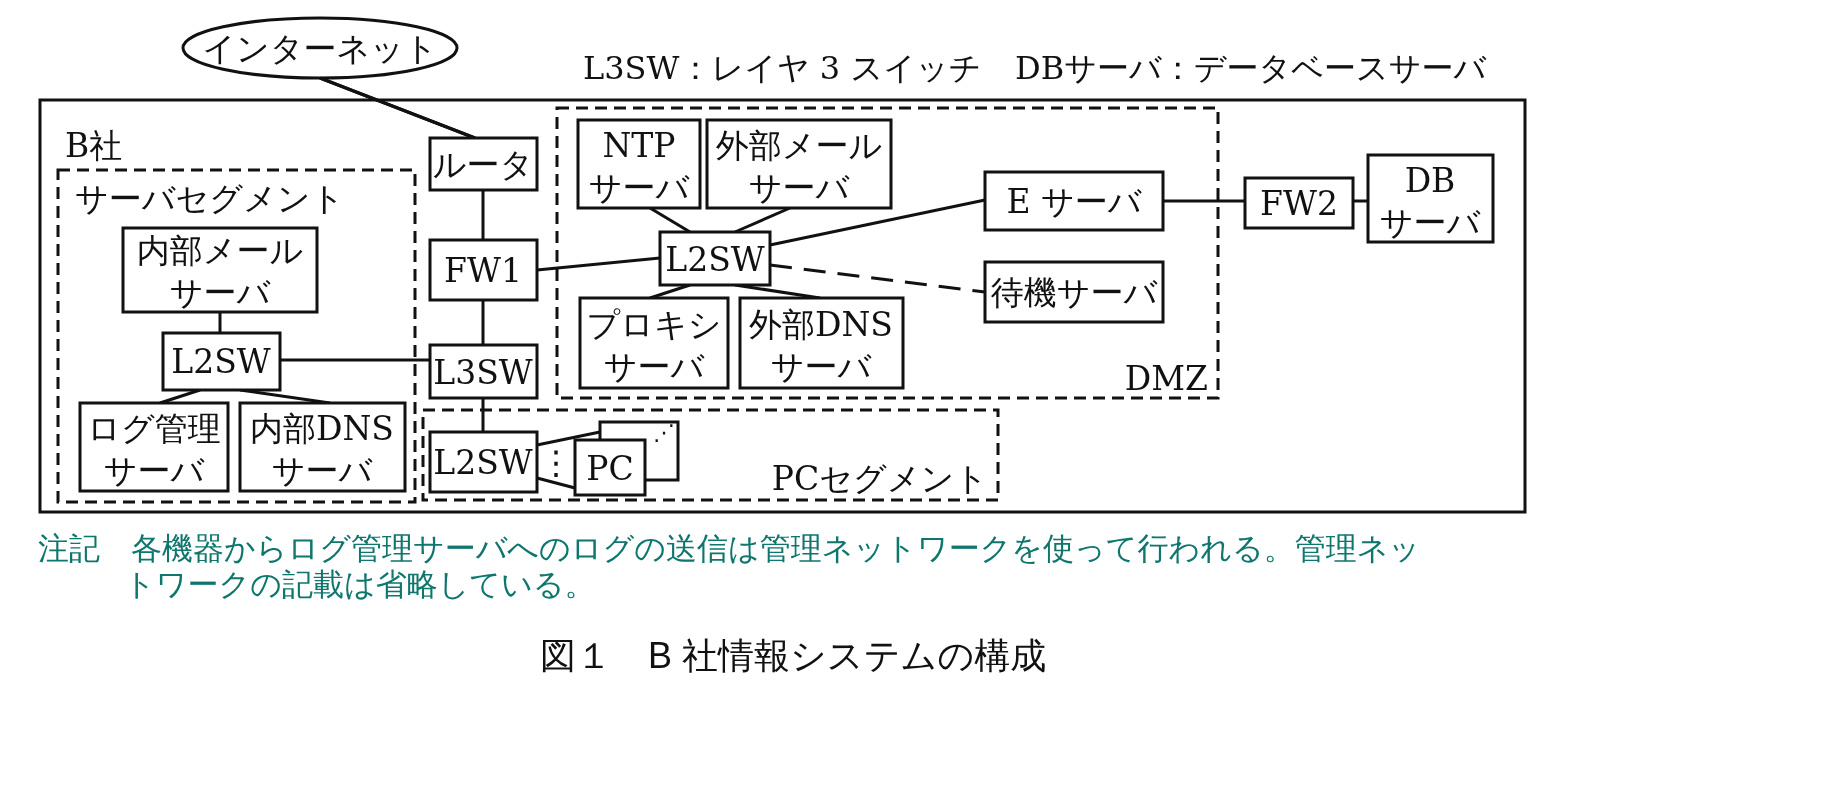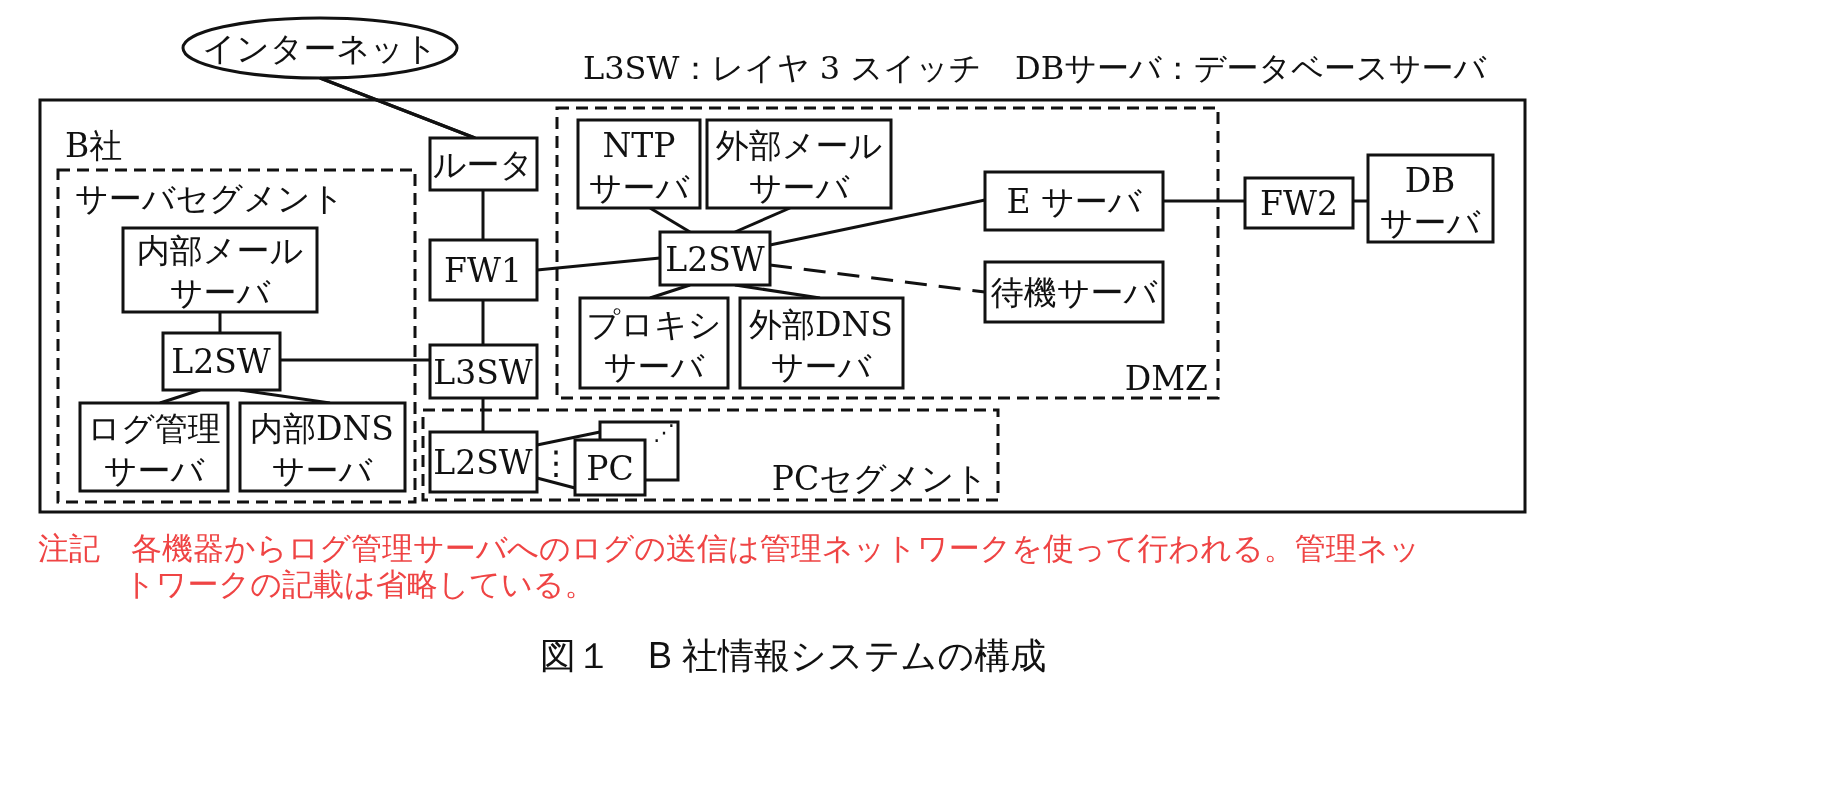--- a/index.html
+++ b/index.html
@@ -8,21 +8,21 @@
   svg { position:absolute; left:0; top:0; }
   .box { fill:#fff; stroke:#111; stroke-width:3; }
   .outer { fill:none; stroke:#111; stroke-width:3; }
   .dash { fill:none; stroke:#111; stroke-width:3; stroke-dasharray:12 7; }
   .link { stroke:#111; stroke-width:3; fill:none; }
   .dlink { stroke:#111; stroke-width:3; fill:none; stroke-dasharray:22 12; }
   .t { font-family:"DejaVu Serif","Liberation Serif",serif; font-size:33px; fill:#111; text-anchor:middle; dominant-baseline:central; }
   .tl { text-anchor:start; }
   .tr { text-anchor:end; }
   .legend { font-size:32px; }
-  .note { position:absolute; font-family:"DejaVu Sans","Liberation Sans",sans-serif; font-size:31px; color:#ef4444; white-space:nowrap; }
+  .note { position:absolute; font-family:"DejaVu Sans","Liberation Sans",sans-serif; font-size:31px; color:#0f766e; white-space:nowrap; }
   .caption { position:absolute; font-family:Liberation Sans, sans-serif; font-size:36px; color:#111; white-space:nowrap; }
 </style>
 </head>
 <body>
 
 <svg width="1842" height="808" viewBox="0 0 1842 808">
 
   <text class="t tl legend" x="583" y="68">L3SW：レイヤ 3 スイッチ</text>
   <text class="t tl legend" x="1015" y="68">DBサーバ：データベースサーバ</text>
 

